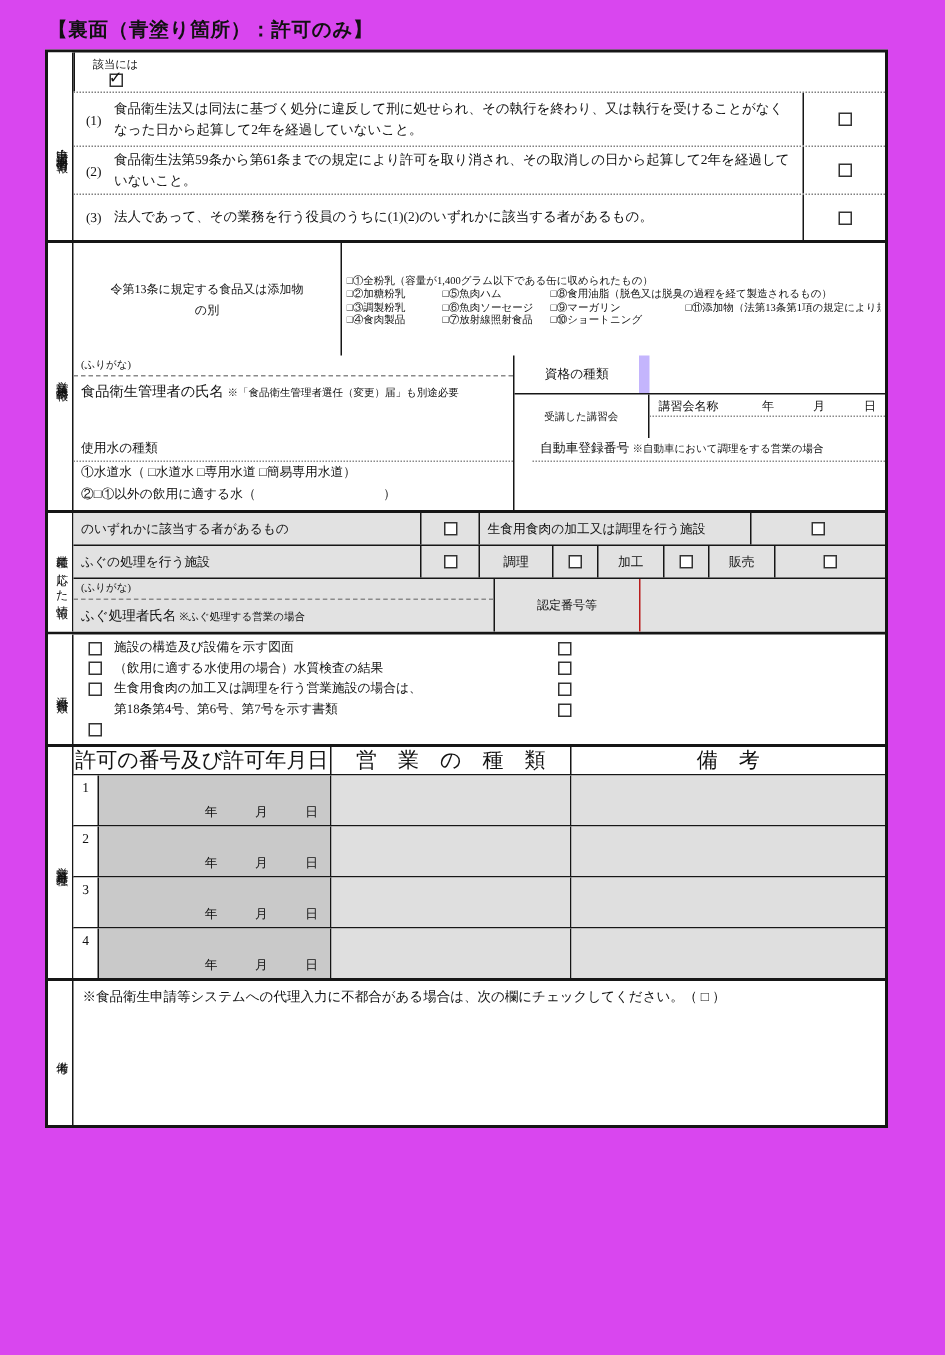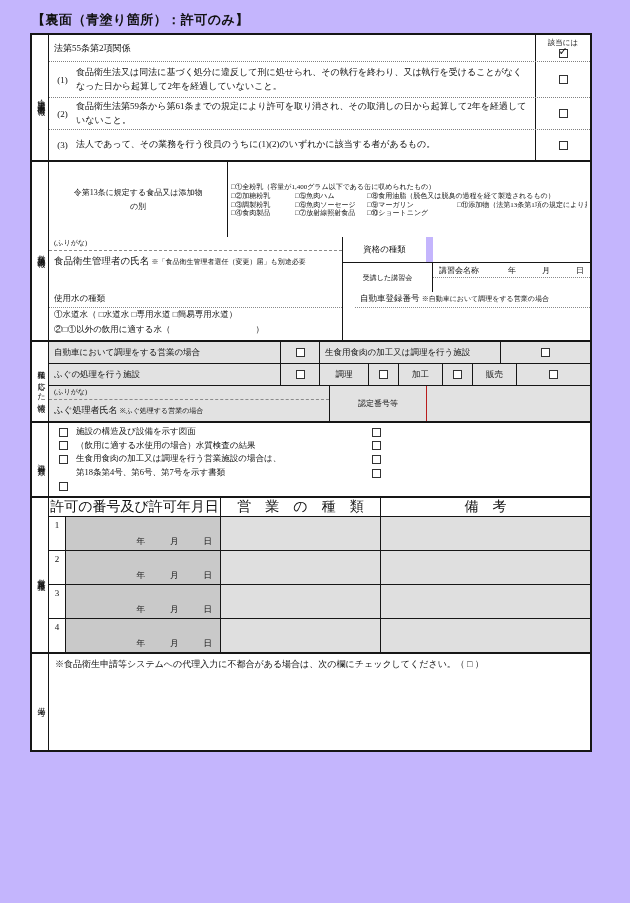--- a/index.html
+++ b/index.html
@@ -1,17 +1,17 @@
 <!DOCTYPE html>
 <html><head>
 <meta charset="utf-8">
 <style>
   * { margin:0; padding:0; box-sizing:border-box; }
   body { background:#ffffff; }
-  .page { position:relative; width:630px; height:903px; background:#c4b5fd; overflow:hidden;
+  .page { position:relative; width:630px; height:903px; background:#d946ef; overflow:hidden;
           font-family:"Liberation Serif","DejaVu Serif",serif; color:#111; }
   .title { position:absolute; left:32px; top:11px; font-size:13px; font-weight:bold; letter-spacing:.5px; }
   .maintable { position:absolute; left:30px; top:33px; width:562px; border:2px solid #161616; background:#fff; }
 
   .sec { display:flex; }
   .sec + .sec { border-top:2px solid #161616; }
   .sec-label { width:17px; min-width:17px; border-right:1.5px solid #161616; display:flex; align-items:center; justify-content:center;
                writing-mode:vertical-rl; text-orientation:upright; font-size:8px; letter-spacing:1px; background:#fff; }
   .sec-body { flex:1; display:flex; flex-direction:column; min-width:0; }
 
@@ -98,21 +98,20 @@
 
 <div class="page">
   <div class="title">【裏面（青塗り箇所）：許可のみ】</div>
 
   <div class="maintable">
 
     <div class="sec">
       <div class="sec-label">申請者・届出者情報</div>
       <div class="sec-body">
         <div class="s1-head">
-          <div class="s1-law">法第55条第2項関係</div>
           <div class="s1-cbcol">
             <span>該当には</span>
             <span class="cb checked"></span>
           </div>
         </div>
         <div class="s1-row" style="height:36px;">
           <div class="s1-num">(1)</div>
           <div class="s1-text">食品衛生法又は同法に基づく処分に違反して刑に処せられ、その執行を終わり、又は執行を受けることがなくなった日から起算して2年を経過していないこと。</div>
           <div class="s1-cb">
               <span class="cb"></span>
@@ -210,21 +209,21 @@
             <div style="flex:1"></div>
           </div>
         </div>
       </div>
     </div>
 
     <div class="sec s3">
       <div class="sec-label">業種に応じた情報</div>
       <div class="sec-body">
         <div class="bt-row">
-          <div class="bt-cell w232">自動車において調理をする営業の場合</div>
+          <div class="bt-cell w232">のいずれかに該当する者があるもの</div>
           <div class="bt-cbcell w39">
               <span class="cb"></span>
             </div>
           <div class="bt-cell w181">生食用食肉の加工又は調理を行う施設</div>
           <div class="bt-last">
               <span class="cb"></span>
             </div>
         </div>
         <div class="bt-row">
           <div class="bt-cell w232">ふぐの処理を行う施設</div>

